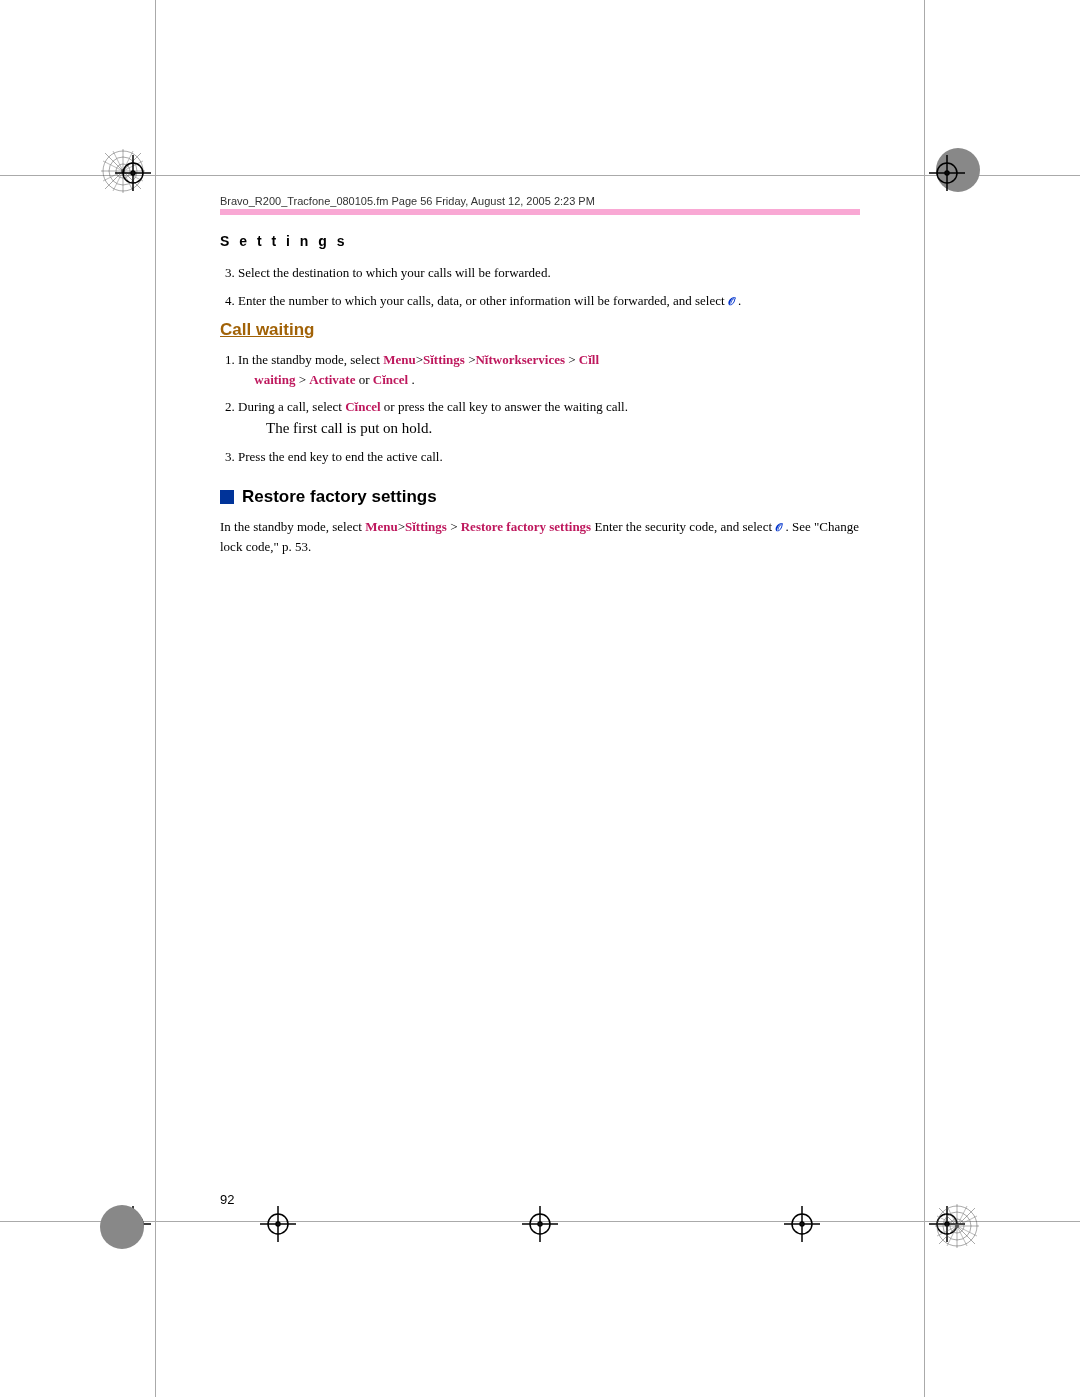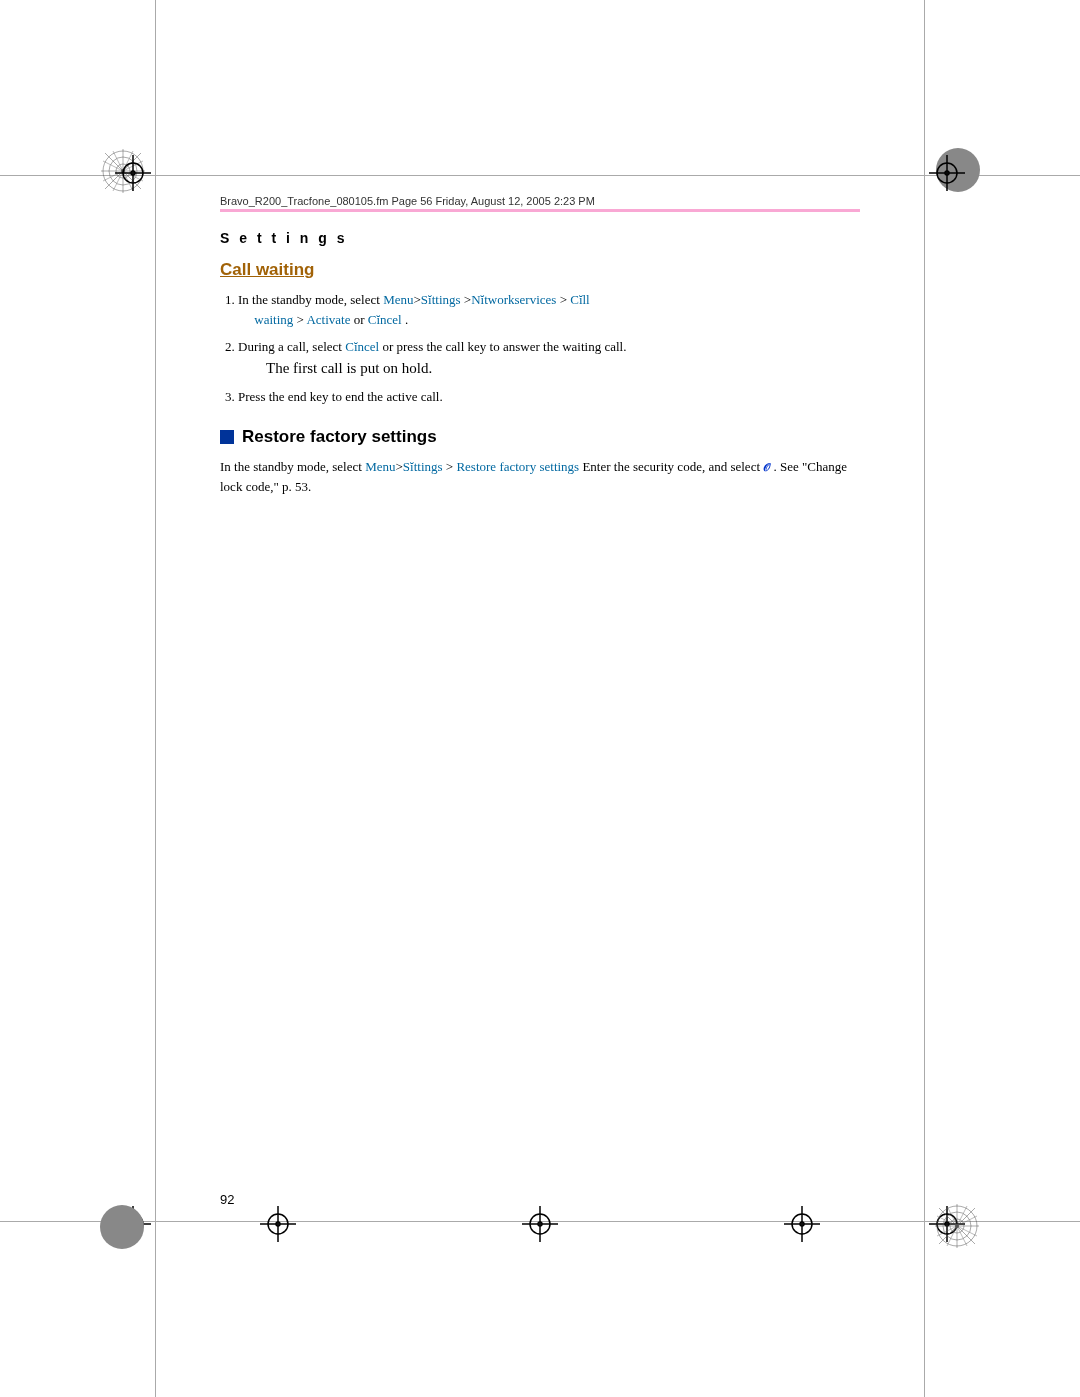--- a/index.html
+++ b/index.html
@@ -109,21 +109,21 @@
       bottom: 200px;
     }
 
     
     .header-bar {
       font-family: Arial, sans-serif;
       font-size: 11px;
       color: #333;
       margin-bottom: 18px;
       padding-bottom: 2px;
-      border-bottom: 3px solid #f9a8d4;
+      border-bottom: 6px solid #f9a8d4;
     }
 
     
     .section-label {
       font-family: Arial, sans-serif;
       font-size: 14px;
       letter-spacing: 3px;
       color: #000;
       margin-bottom: 14px;
       margin-top: 4px;
@@ -225,22 +225,22 @@
     }
 
     .ok-icon {
       font-family: Arial, sans-serif;
       font-size: 11px;
       color: #0033cc;
       font-weight: bold;
     }
 
     .bold-blue {
-      color: #0369a1;
-      font-weight: normal;
+      color: #be185d;
+      font-weight: bold;
     }
 
     .indent-sub {
       margin-left: 28px;
       font-size: 15px;
       line-height: 1.5;
       margin-bottom: 6px;
     }
   </style>
 </head>
@@ -356,20 +356,28 @@
   </div>
 
   <div class="content">
 
     <div class="header-bar">
       <span>Bravo_R200_Tracfone_080105.fm  Page 56  Friday, August 12, 2005  2:23 PM</span>
     </div>
 
     <div class="section-label">S e t t i n g s</div>
 
+    <ol start="3" class="numbered-list">
+      <li class="numbered-item">
+        <span>Select the destination to which your calls will be forwarded.</span>
+      </li>
+      <li class="numbered-item">
+        <span>Enter the number to which your calls, data, or other information will be forwarded, and select <span class="ok-icon">𝒪</span> .</span>
+      </li>
+    </ol>
 
     <div class="section-heading underline">
       <span>Call waiting</span>
     </div>
 
 
     <ol class="numbered-list">
       <li class="numbered-item">
         <span>In the standby mode, select </span><span class="bold-blue">Menu</span><span>&gt;</span><span class="bold-blue">Sĭttings</span><span> &gt;</span><span class="bold-blue">Nĭtworkservices</span><span> &gt; </span><span class="bold-blue">Cĭll<br>&nbsp;&nbsp;&nbsp;&nbsp;&nbsp;waiting</span><span> &gt; </span><span class="bold-blue">Activate</span><span> or </span><span class="bold-blue">Cĭncel</span><span> .</span>
       </li>

